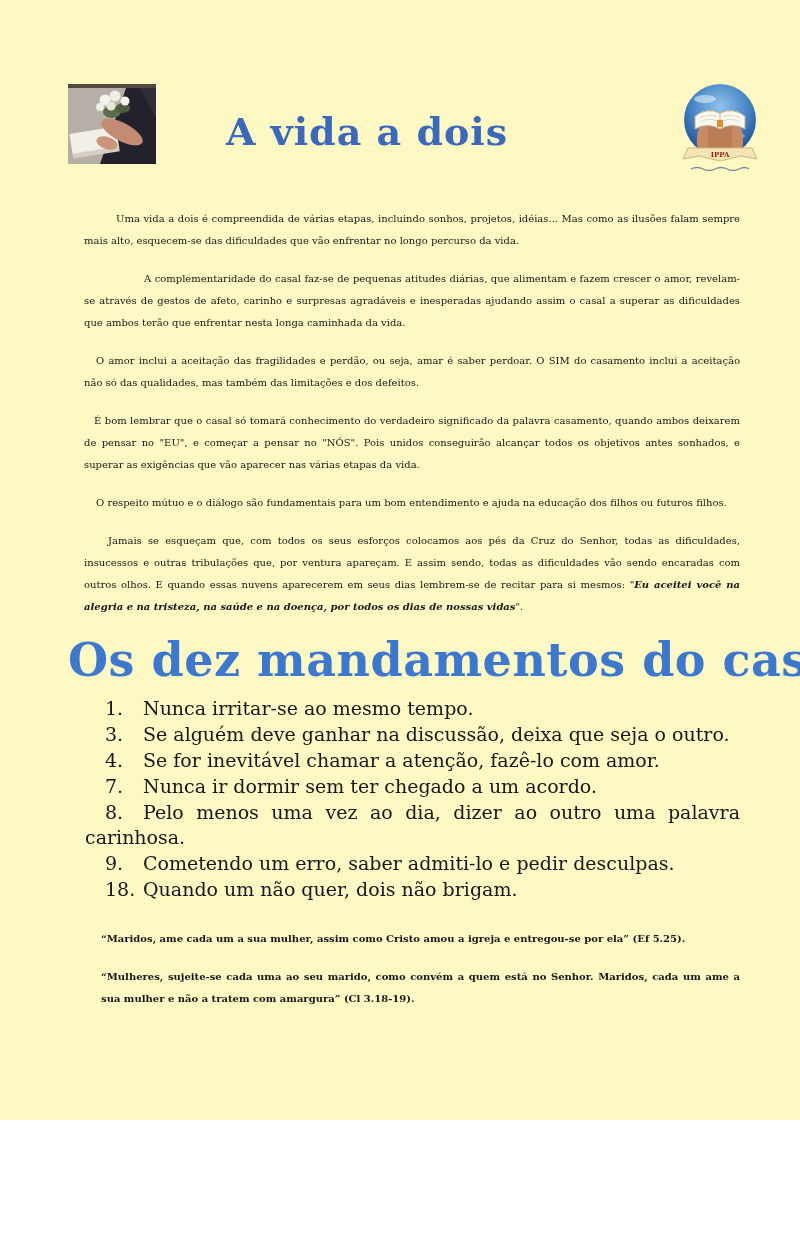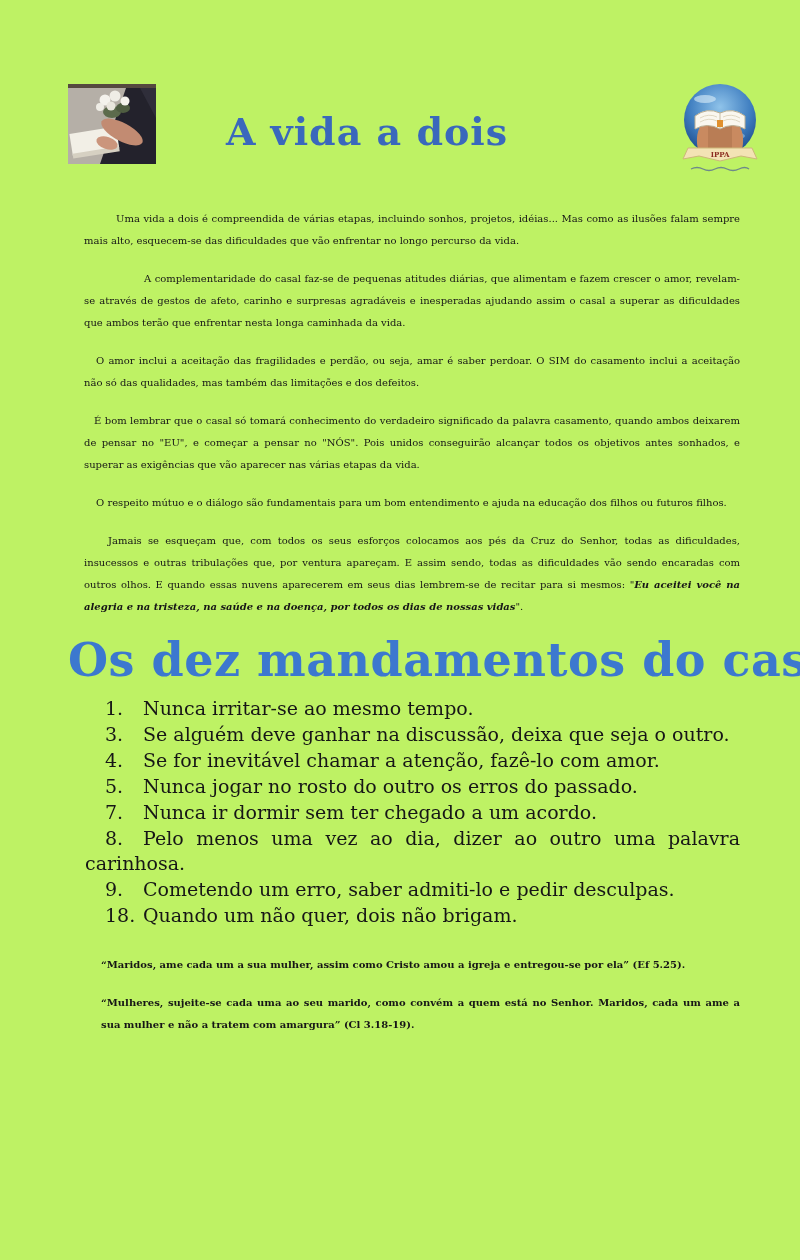--- a/index.html
+++ b/index.html
@@ -6,21 +6,21 @@
     --title-blue:#3a68bc;
     --heading-blue:#3c78cf;
     --text-black:#161616;
   }
   html,body{margin:0;padding:0;background:#ffffff;}
   body{
     width:800px;height:1260px;
     font-family:"DejaVu Serif","Liberation Serif",serif;
     color:var(--text-black);
   }
-  .page{position:relative;width:800px;height:1260px;overflow:hidden;background:#bef264;}
+  .page{position:relative;width:800px;height:1120px;overflow:hidden;background:#fef9c3;}
 
   
   .header{position:absolute;top:84px;left:68px;right:44px;height:112px;}
   .photo{position:absolute;left:0;top:0;width:88px;height:80px;display:block;}
   .doc-title{
     position:absolute;left:90px;right:180px;top:28px;margin:0;
     text-align:center;font-size:38px;line-height:40px;font-weight:bold;
     color:var(--title-blue);letter-spacing:1px;white-space:nowrap;
   }
   .logo{position:absolute;right:-6px;top:-2px;width:84px;height:96px;display:block;}
@@ -127,21 +127,20 @@
     <p class="ind-10">É bom lembrar que o casal só tomará conhecimento do verdadeiro significado da palavra casamento, quando ambos deixarem de pensar no "EU", e começar a pensar no "NÓS". Pois unidos conseguirão alcançar todos os objetivos antes sonhados, e superar as exigências que vão aparecer nas várias etapas da vida.</p>
     <p class="ind-12">O respeito mútuo e o diálogo são fundamentais para um bom entendimento e ajuda na educação dos filhos ou futuros filhos.</p>
     <p class="ind-24"><span>Jamais se esqueçam que, com todos os seus esforços colocamos aos pés da Cruz do Senhor, todas as dificuldades, insucessos e outras tribulações que, por ventura apareçam. E assim sendo, todas as dificuldades vão sendo encaradas com outros olhos. E quando essas nuvens aparecerem em seus dias lembrem-se de recitar para si mesmos: "</span><span class="quote-bi">Eu aceitei você na alegria e na tristeza, na saúde e na doença, por todos os dias de nossas vidas</span><span>".</span></p>
 
     <h2 class="cmd-title">Os dez mandamentos do casal</h2>
 
     <ol class="cmd">
       <li><span class="num">1.</span><span>Nunca irritar-se ao mesmo tempo.</span></li>
       <li><span class="num">3.</span><span>Se alguém deve ganhar na discussão, deixa que seja o outro.</span></li>
       <li><span class="num">4.</span><span>Se for inevitável chamar a atenção, fazê-lo com amor.</span></li>
-      <li><span class="num">5.</span><span>Nunca jogar no rosto do outro os erros do passado.</span></li>
       <li><span class="num">7.</span><span>Nunca ir dormir sem ter chegado a um acordo.</span></li>
       <li><span class="num">8.</span><span>Pelo menos uma vez ao dia, dizer ao outro uma palavra carinhosa.</span></li>
       <li><span class="num">9.</span><span>Cometendo um erro, saber admiti-lo e pedir desculpas.</span></li>
       <li><span class="num">18.</span><span>Quando um não quer, dois não brigam.</span></li>
     </ol>
 
     <div class="verses">
       <p class="verse">“Maridos, ame cada um a sua mulher, assim como Cristo amou a igreja e entregou-se por ela” (Ef 5.25).</p>
       <p class="verse">“Mulheres, sujeite-se cada uma ao seu marido, como convém a quem está no Senhor. Maridos, cada um ame a sua mulher e não a tratem com amargura” (Cl 3.18-19).</p>
     </div>

